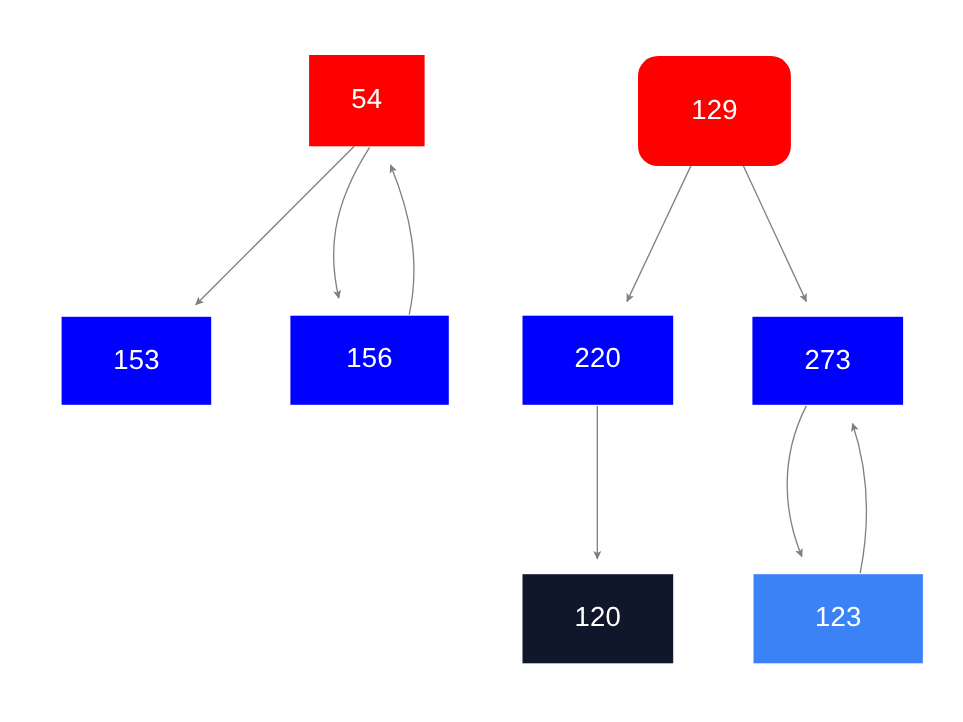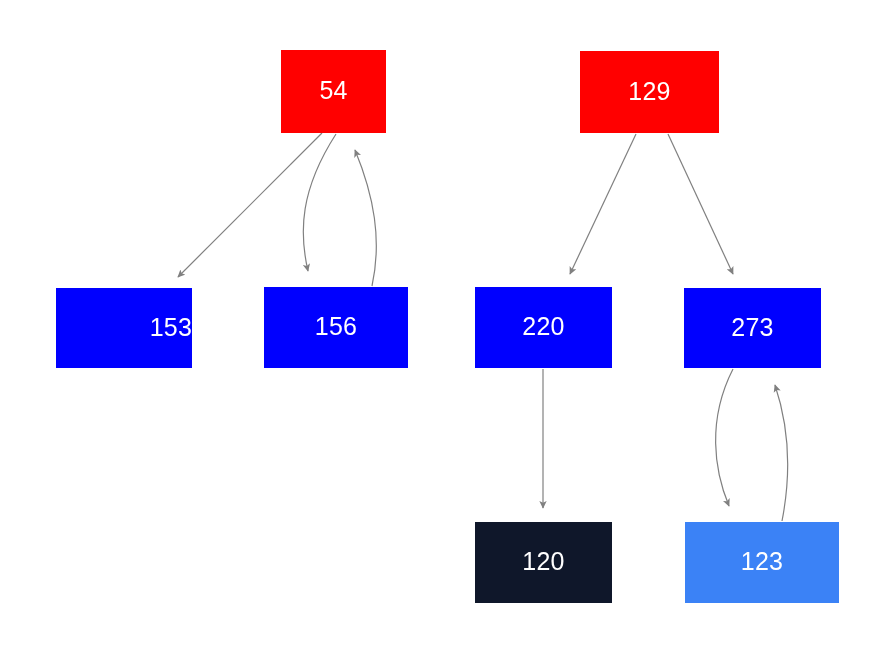--- a/index.html
+++ b/index.html
@@ -73,25 +73,25 @@
 
     <path d="M 733 369 C 707 420, 714 470, 729 506" fill="none" stroke="#808080" stroke-width="1.2" marker-end="url(#arrowhead)"></path>
 
     <path d="M 782 521 C 792 470, 788 424, 775 385" fill="none" stroke="#808080" stroke-width="1.2" marker-end="url(#arrowhead)"></path>
   </svg>
 
   <div class="node" style="left:281px; top:50px; width:105px; height:83px; background:#FF0000;">
     <span class="node-label">54</span>
   </div>
 
-  <div class="node" style="left:580px; top:51px; width:139px; height:82px; background:#FF0000;">
+  <div class="node" style="left:580px; top:51px; width:139px; height:100px; background:#FF0000;border-radius:18px;">
     <span class="node-label">129</span>
   </div>
 
-  <div class="node" style="left:56px; top:288px; width:136px; height:80px; background:#0000FF;justify-content:flex-end;">
+  <div class="node" style="left:56px; top:288px; width:136px; height:80px; background:#0000FF;">
     <span class="node-label">153</span>
   </div>
 
   <div class="node" style="left:264px; top:287px; width:144px; height:81px; background:#0000FF;">
     <span class="node-label">156</span>
   </div>
 
   <div class="node" style="left:475px; top:287px; width:137px; height:81px; background:#0000FF;text-align:right;">
     <span class="node-label">220</span>
   </div>

